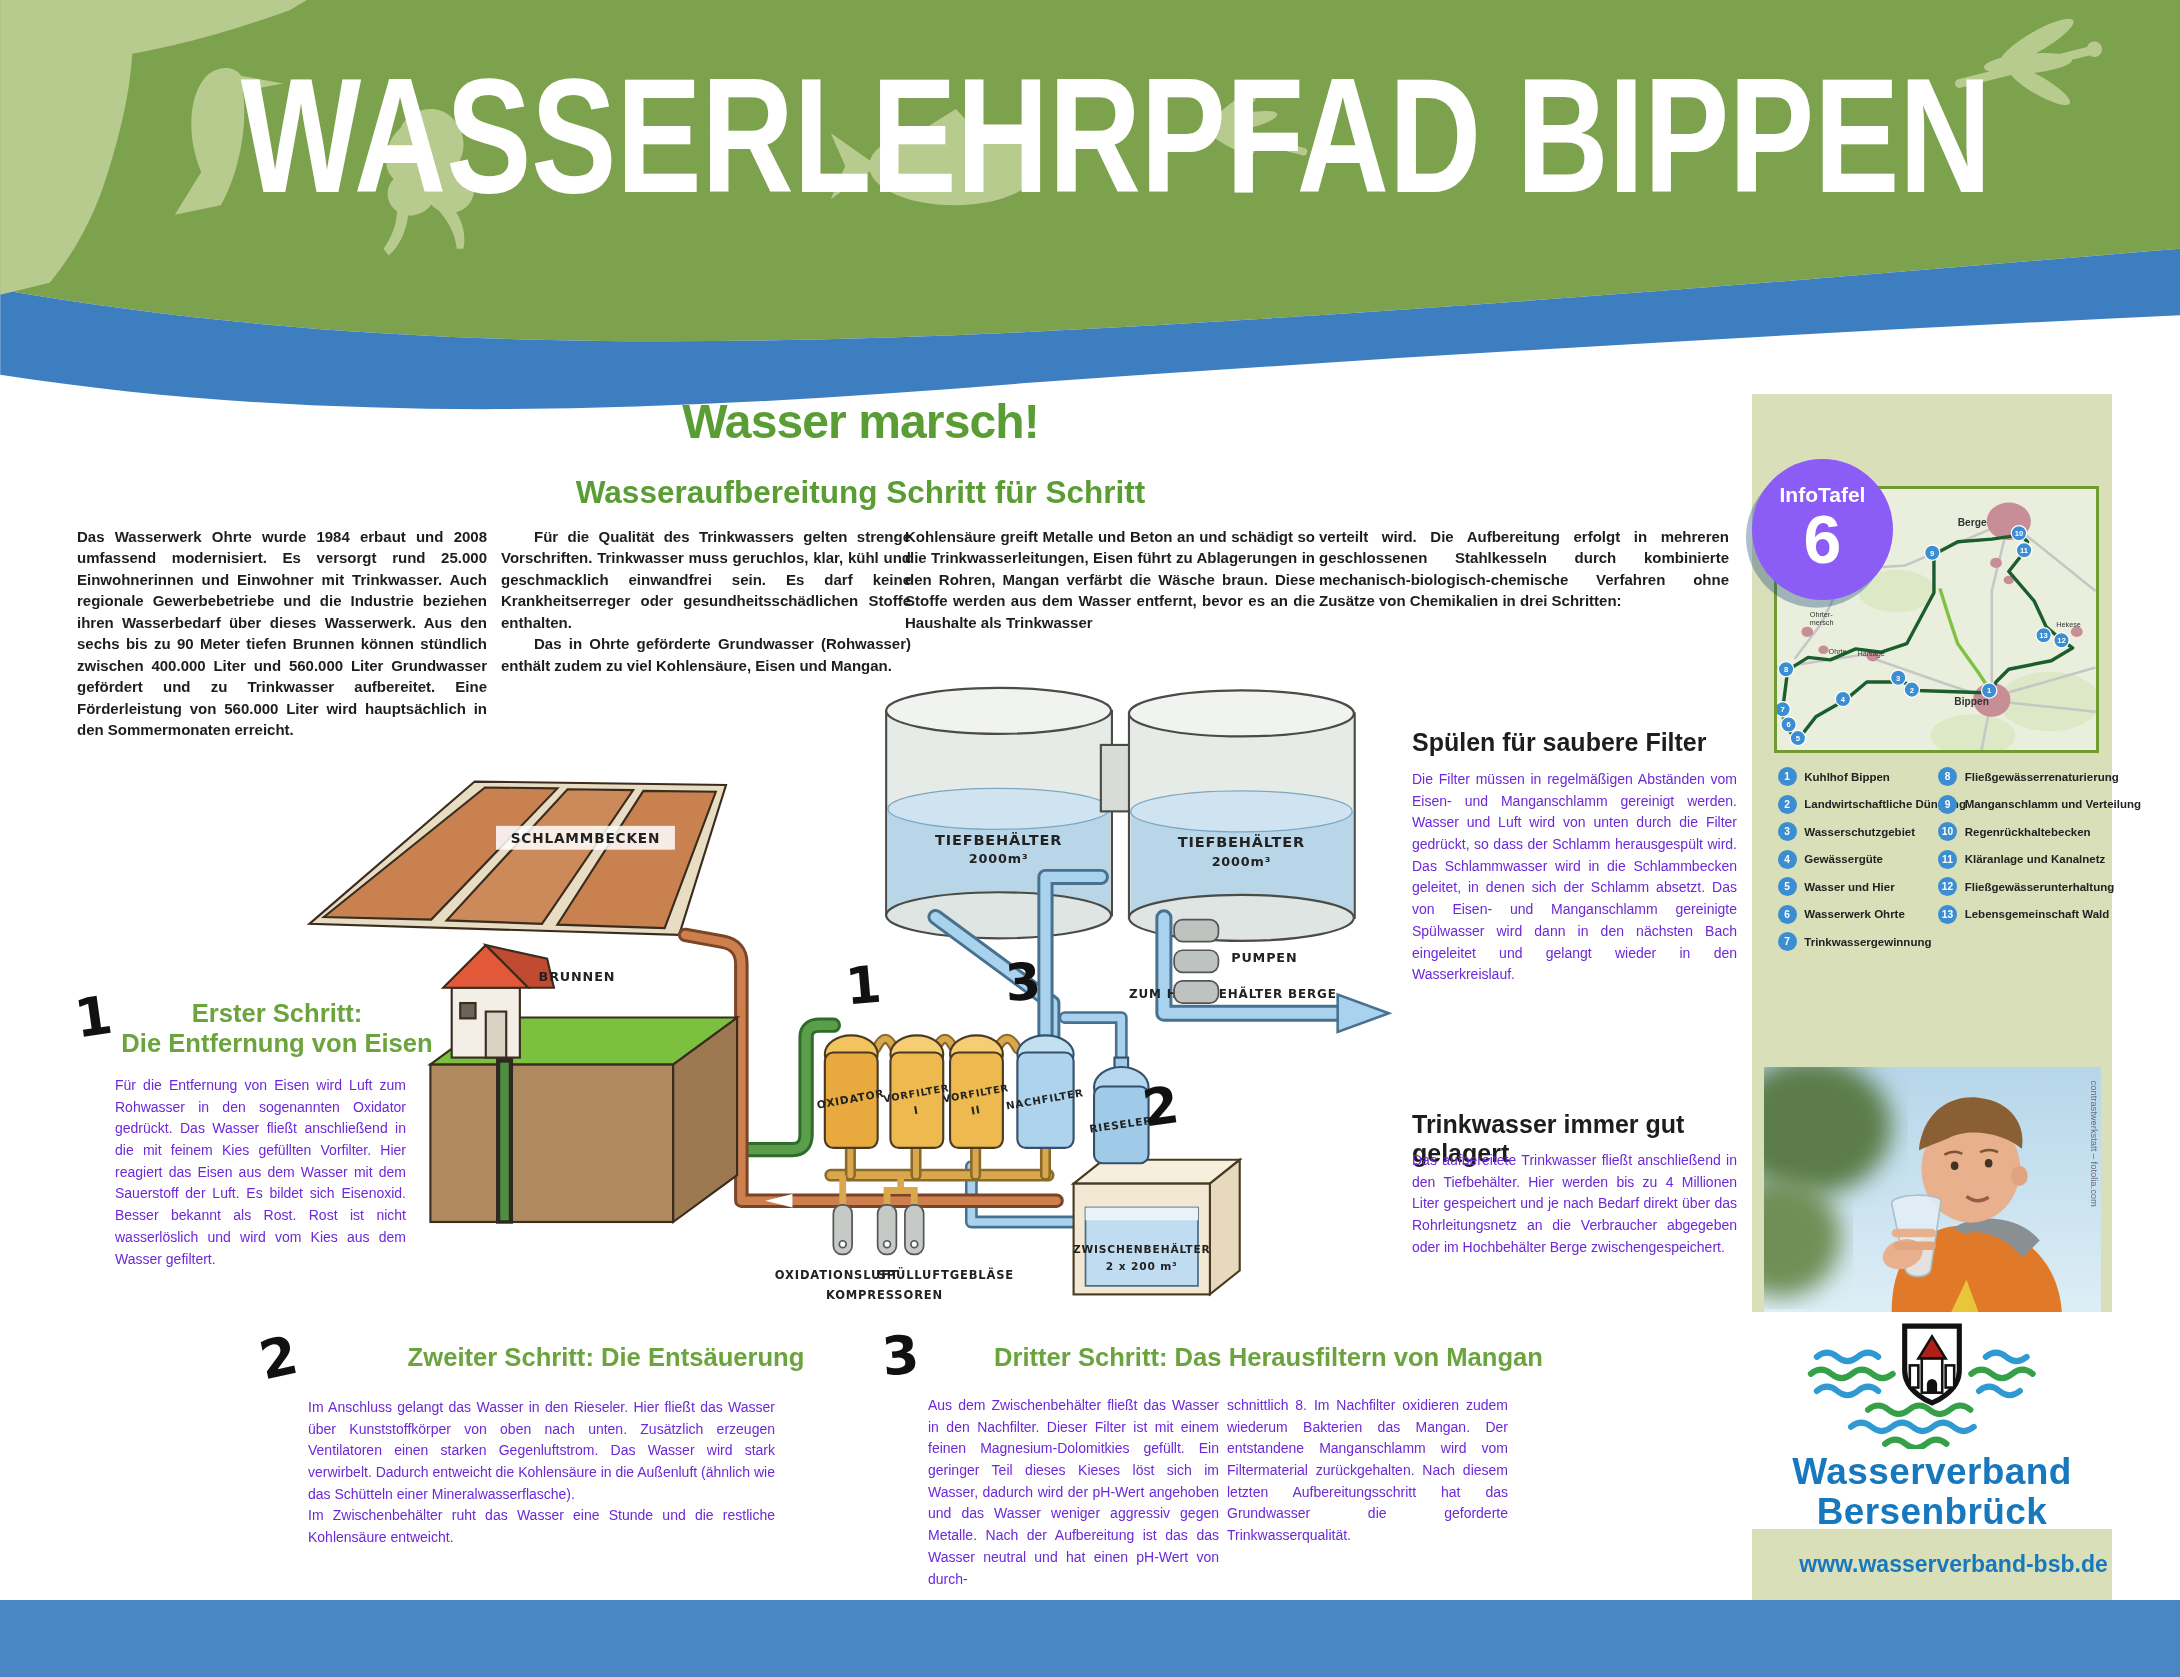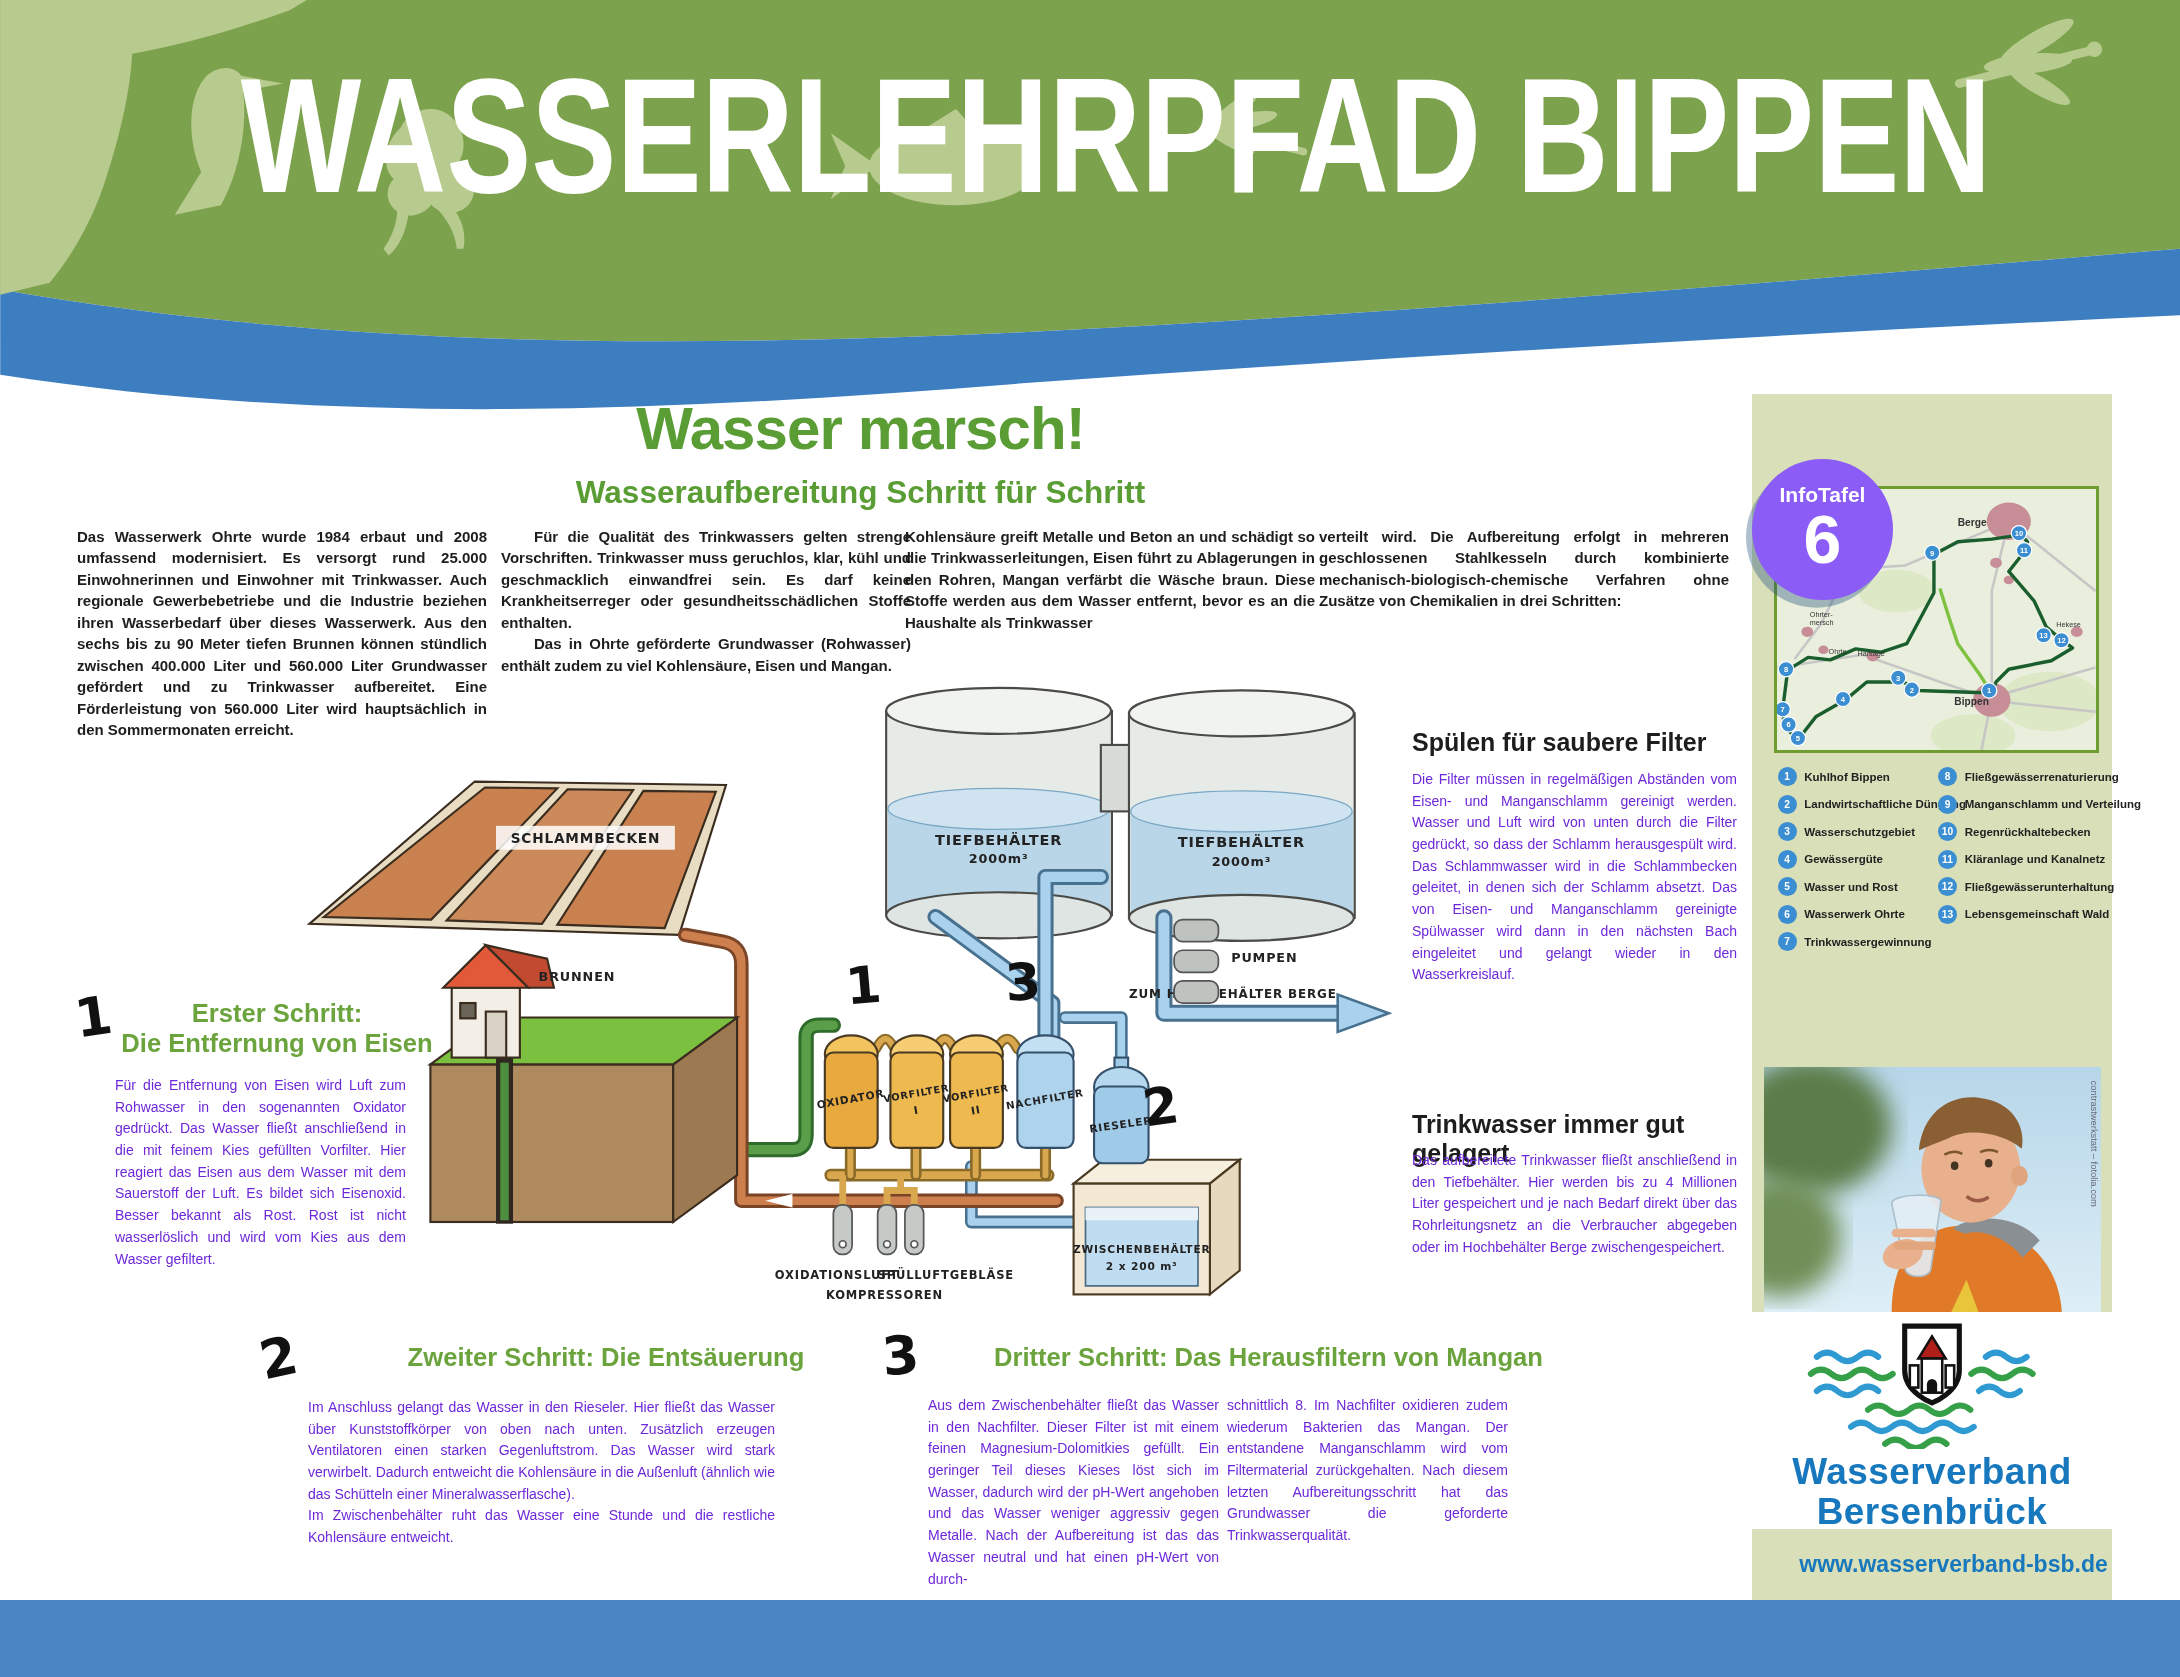--- a/index.html
+++ b/index.html
@@ -3,21 +3,21 @@
 <meta charset="utf-8">
 <style>
   html,body{margin:0;padding:0;background:#ffffff;}
   #canvas{position:relative;width:2181px;height:1677px;background:#ffffff;overflow:hidden;
           font-family:"Liberation Sans",sans-serif;color:#1d1d1b;}
   .abs{position:absolute;}
   
   #header-svg{position:absolute;left:0;top:0;}
   
   .main-title{left:392px;top:394px;width:937px;text-align:center;color:#5b9d35;
-              font-size:60px;font-weight:bold;letter-spacing:-0.9px;}
+              font-size:48px;font-weight:bold;letter-spacing:-0.9px;}
   .main-subtitle{left:392px;top:474px;width:937px;text-align:center;color:#5b9d35;
               font-size:31.5px;font-weight:bold;}
   
   .intro-col{top:526px;width:410px;font-size:15px;line-height:1.43;text-align:justify;
              font-weight:600;color:#1d1d1b;}
   .intro-col p{margin:0;}
   .indent{text-indent:2.2em;}
   
   .hand-num{font-family:"DejaVu Sans",sans-serif;font-weight:900;font-size:53px;color:#111;}
   .step-title{color:#6ba33d;font-weight:bold;font-size:25.6px;line-height:1.18;text-align:center;}
@@ -400,21 +400,21 @@
       <div class="legend-item">
           <span class="legend-dot">3</span>
           <span class="legend-label">Wasserschutzgebiet</span>
         </div>
       <div class="legend-item">
           <span class="legend-dot">4</span>
           <span class="legend-label">Gewässergüte</span>
         </div>
       <div class="legend-item">
           <span class="legend-dot">5</span>
-          <span class="legend-label">Wasser und Rost</span>
+          <span class="legend-label">Wasser und Hier</span>
         </div>
       <div class="legend-item">
           <span class="legend-dot">6</span>
           <span class="legend-label">Wasserwerk Ohrte</span>
         </div>
       <div class="legend-item">
           <span class="legend-dot">7</span>
           <span class="legend-label">Trinkwassergewinnung</span>
         </div>
     </div>

